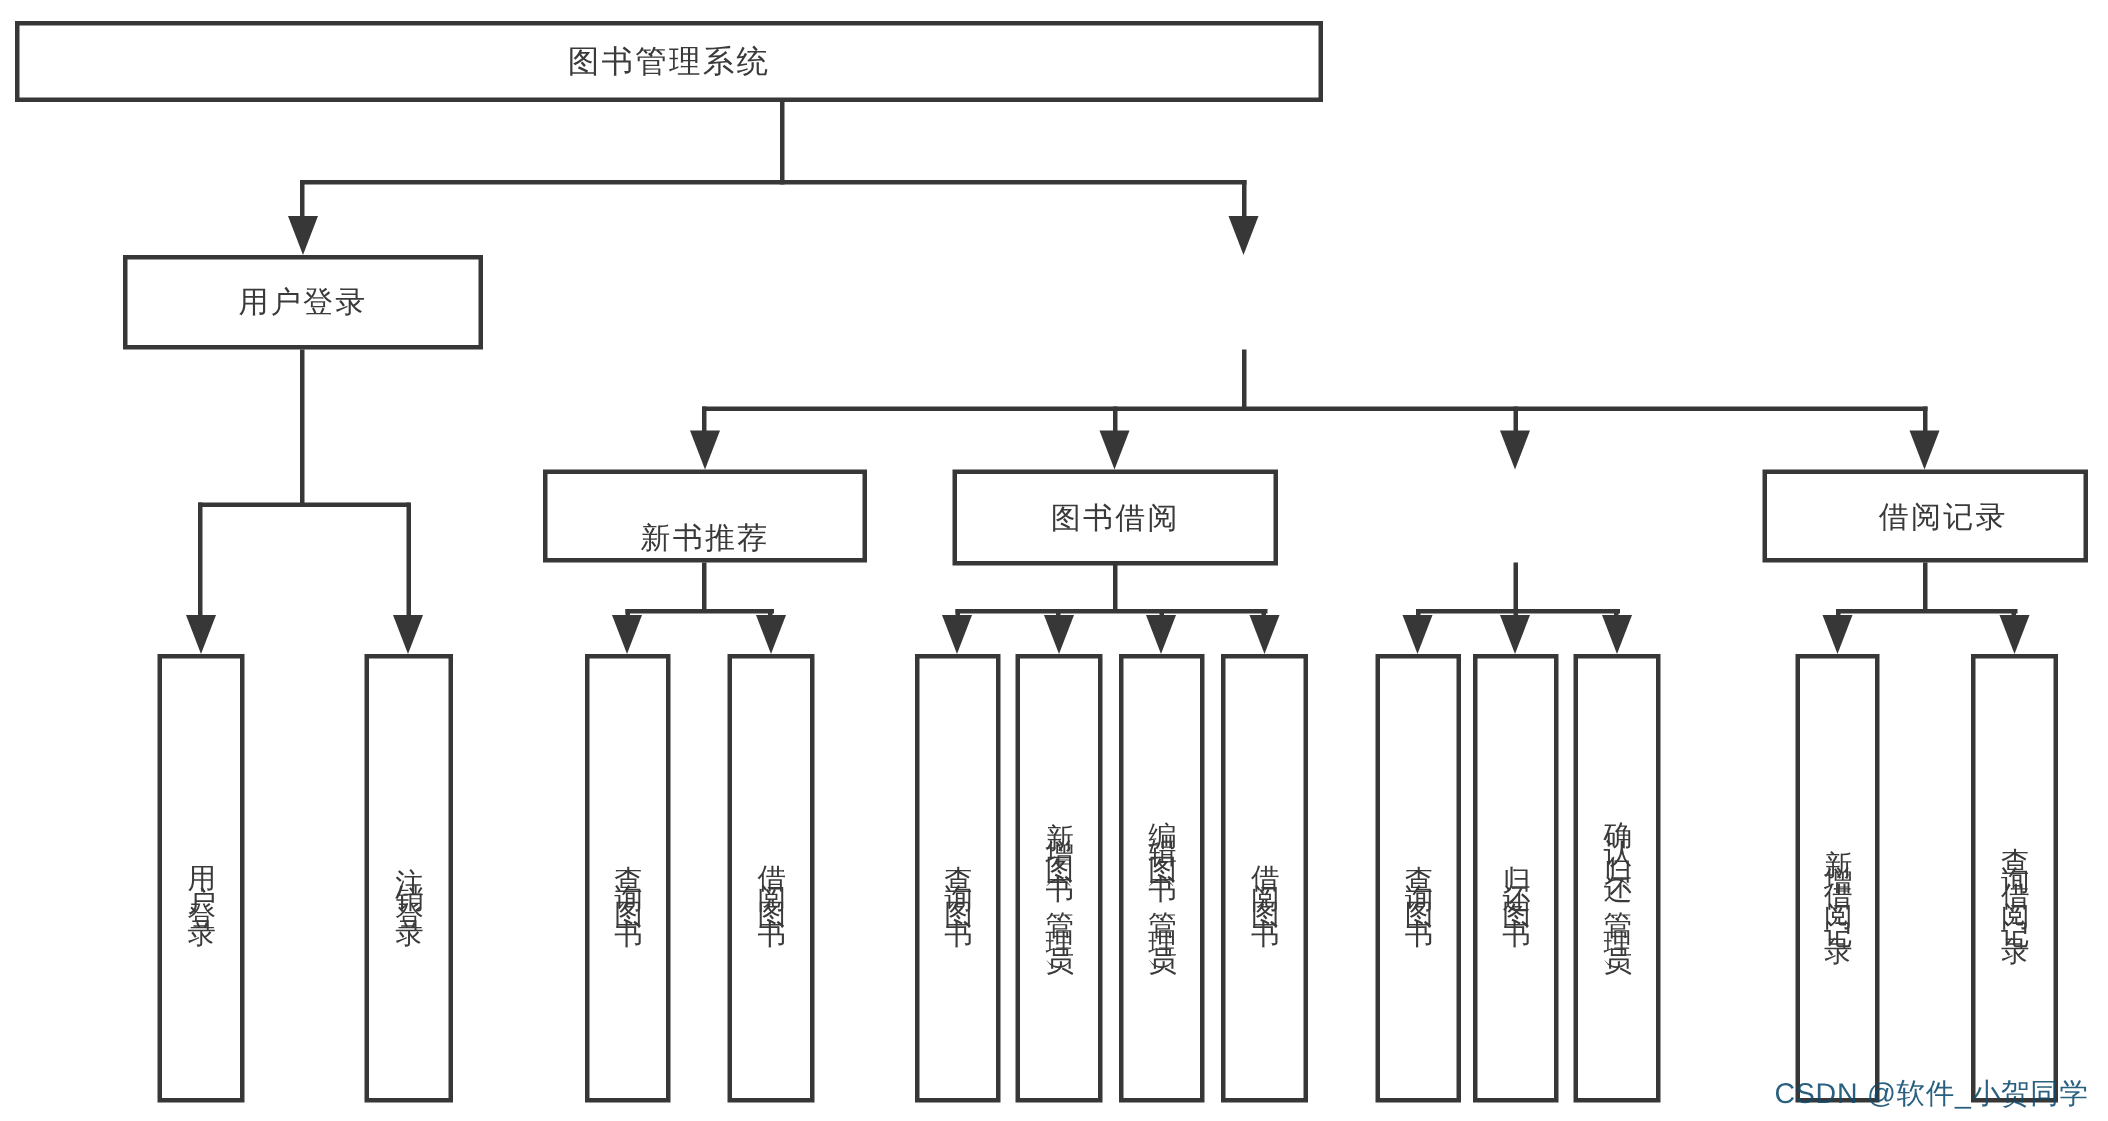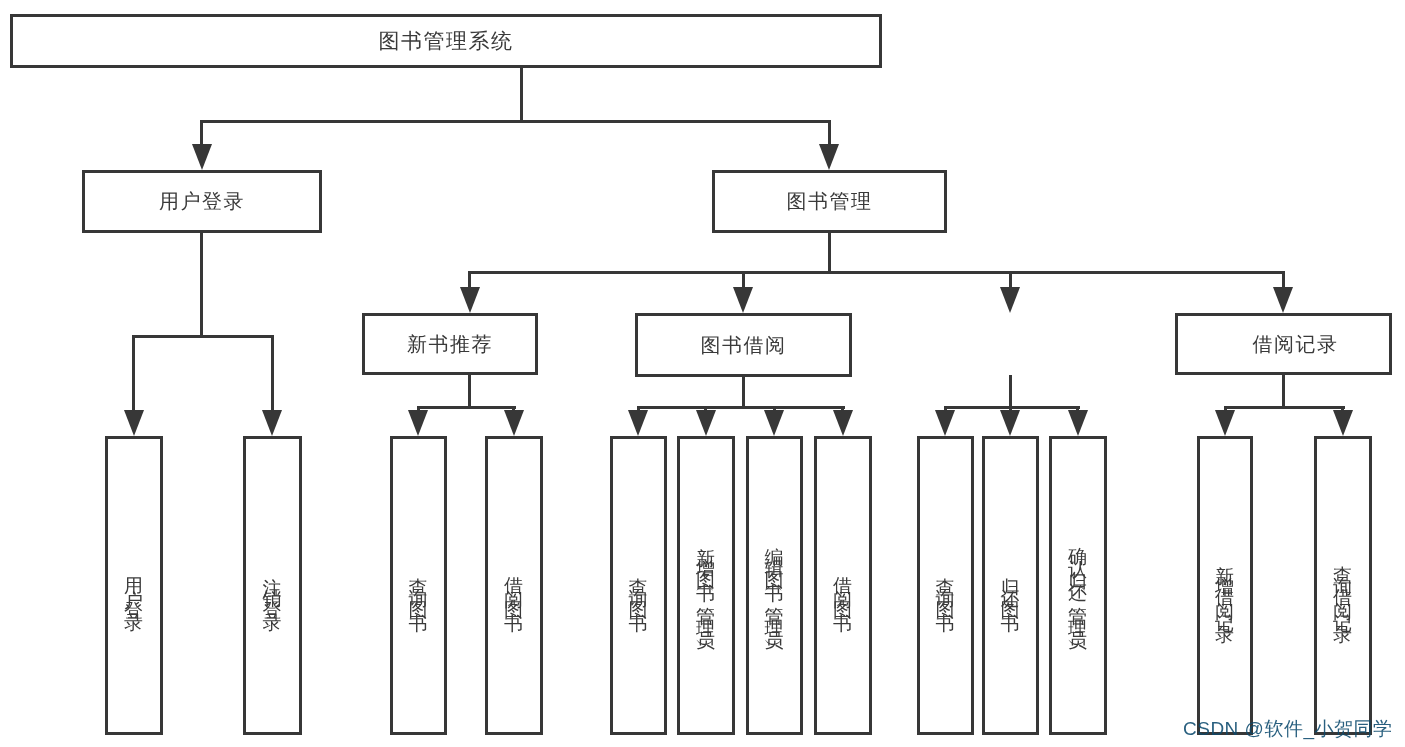--- a/index.html
+++ b/index.html
@@ -34,25 +34,22 @@
 
 <div id="canvas">
 
   <div class="box root" style="left:10px;top:14px;width:872px;height:54px;">
     <span class="hlabel">图书管理系统</span>
   </div>
 
   <div class="box" style="left:82px;top:170px;width:240px;height:63px;">
     <span class="hlabel">用户登录</span>
   </div>
-  <div class="box" style="left:712px;top:170px;width:235px;height:63px;">
-    <span class="hlabel">图书管理</span>
-  </div>
 
-  <div class="box" style="left:362px;top:313px;width:176px;height:62px;">
+  <div class="box" style="left:362px;top:313px;width:216px;height:62px;align-items:flex-end;">
     <span class="hlabel">新书推荐</span>
   </div>
   <div class="box" style="left:635px;top:313px;width:217px;height:64px;">
     <span class="hlabel">图书借阅</span>
   </div>
   <div class="box" style="left:1175px;top:313px;width:217px;height:62px;padding-left:24px;">
     <span class="hlabel">借阅记录</span>
   </div>
 
   <div class="box vb" style="left:105px;top:436px;width:58px;height:299px;">

